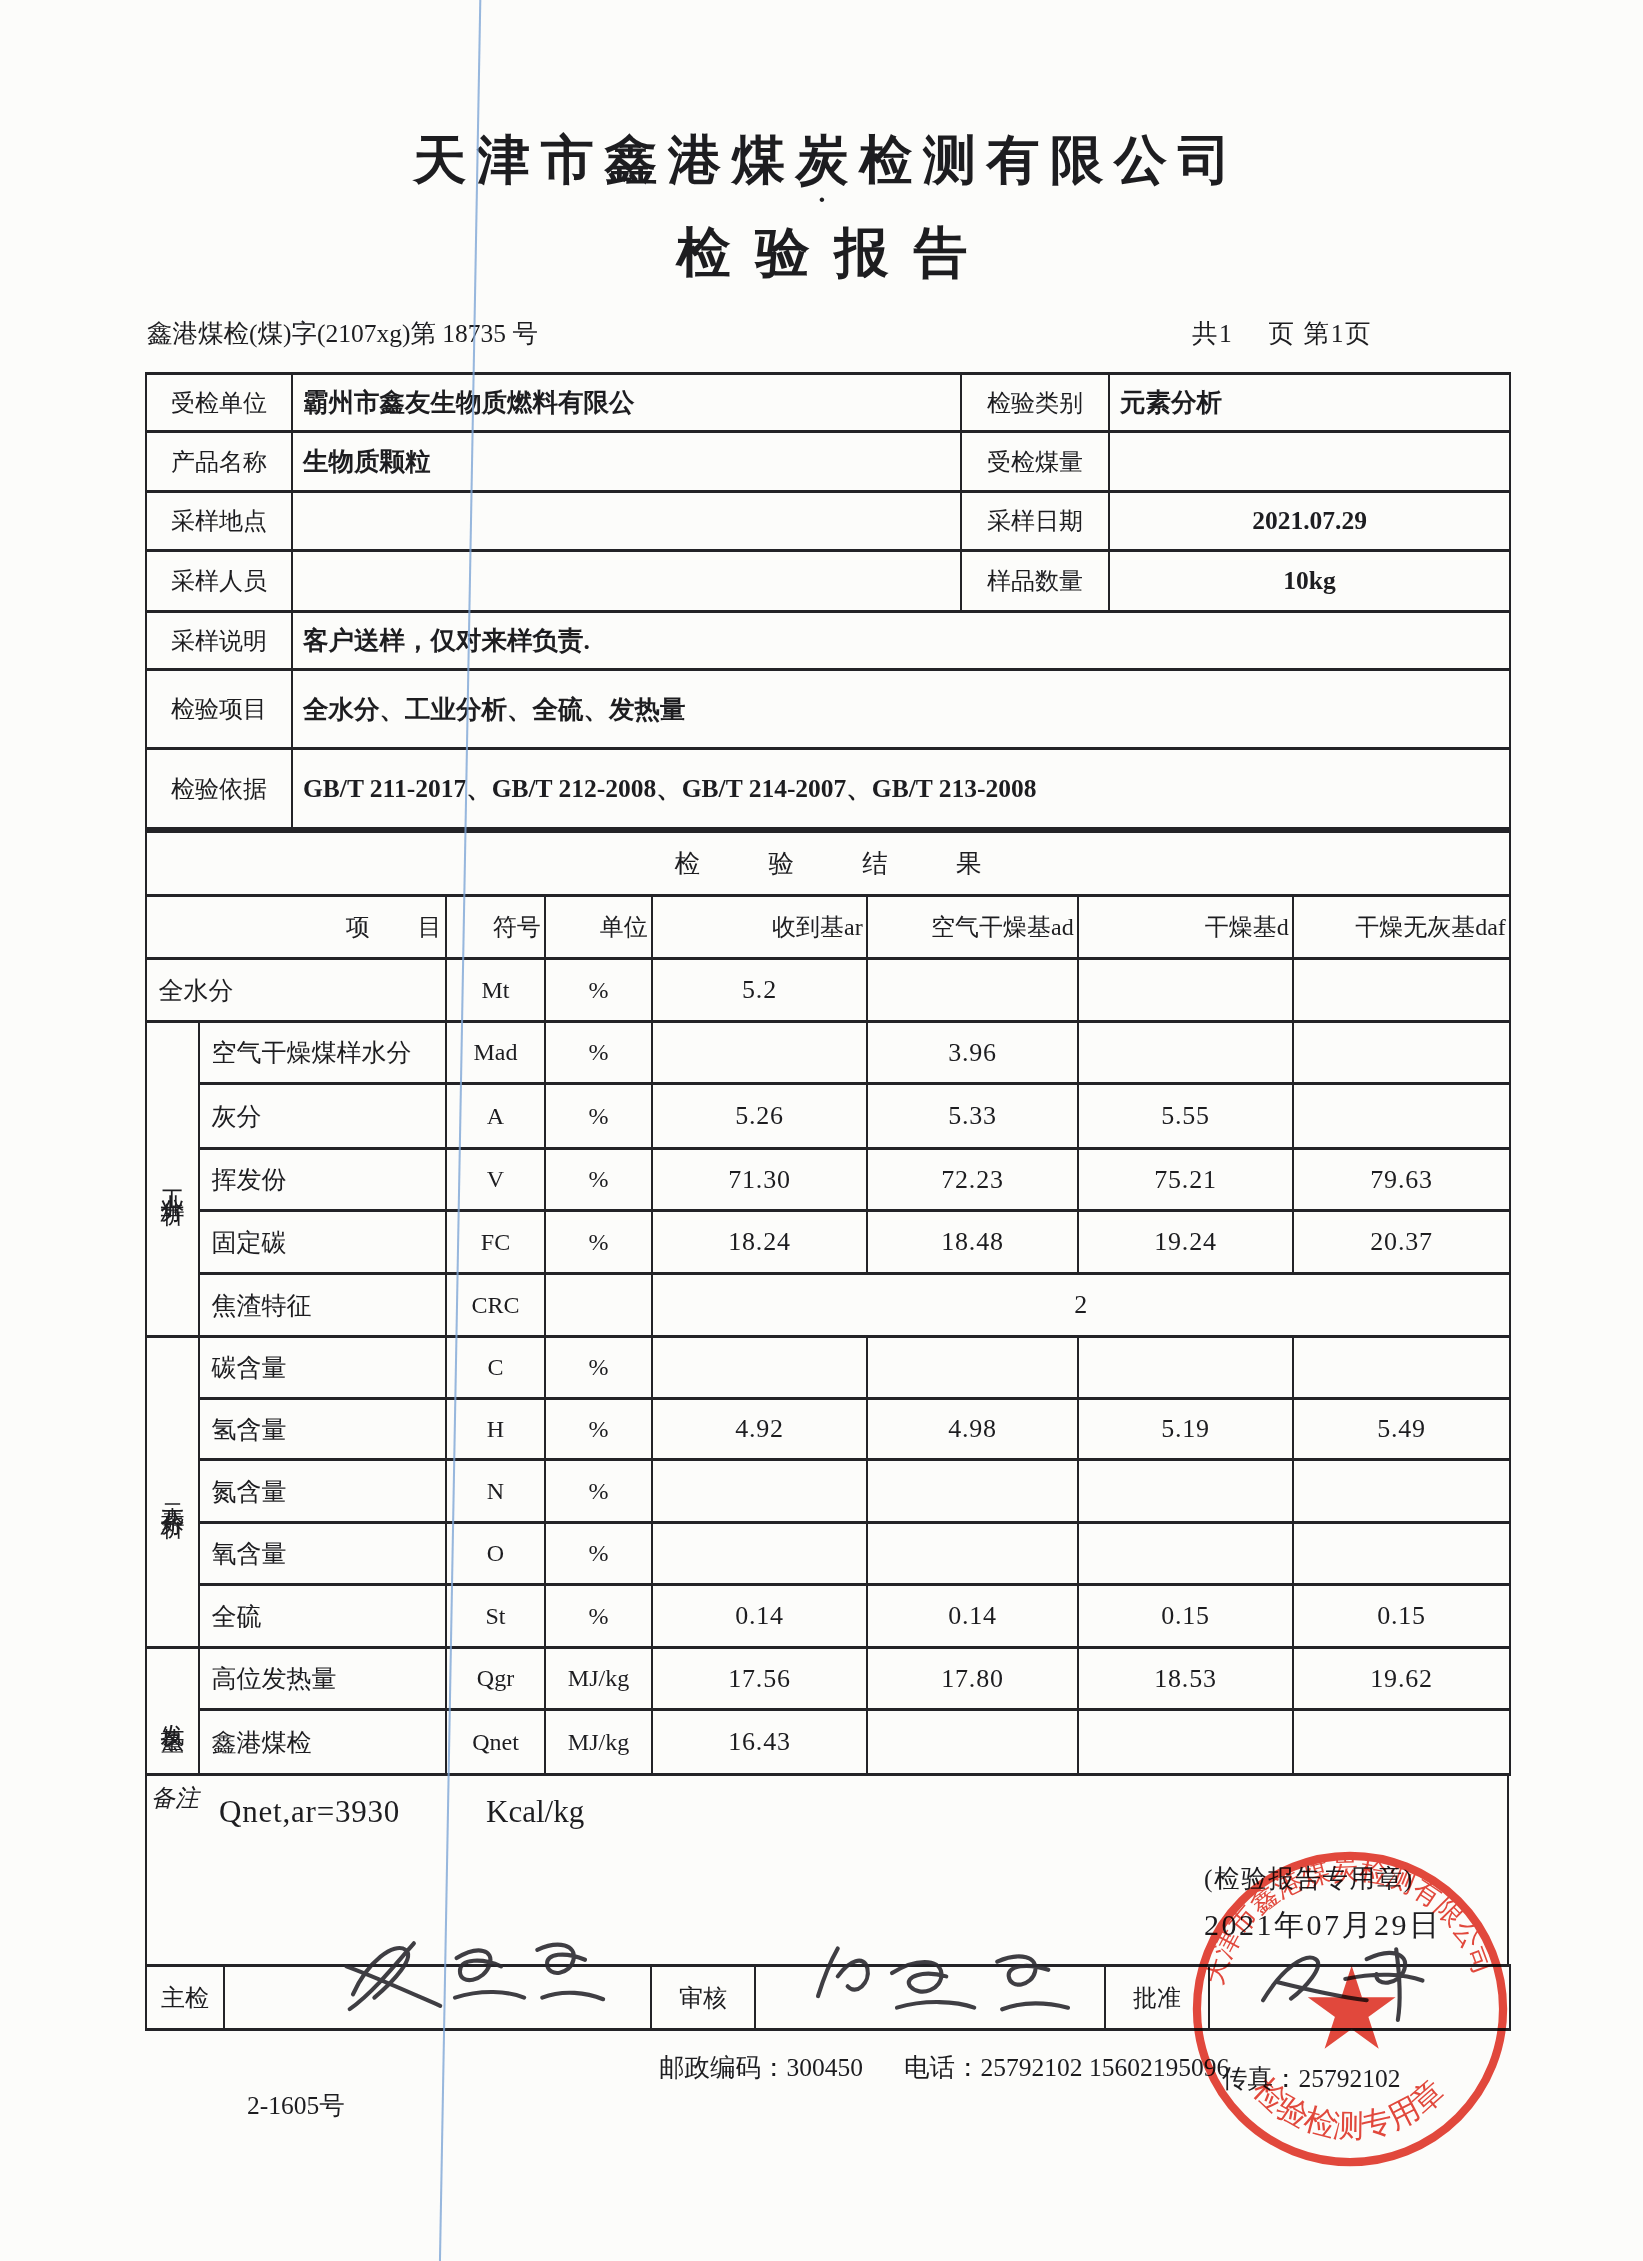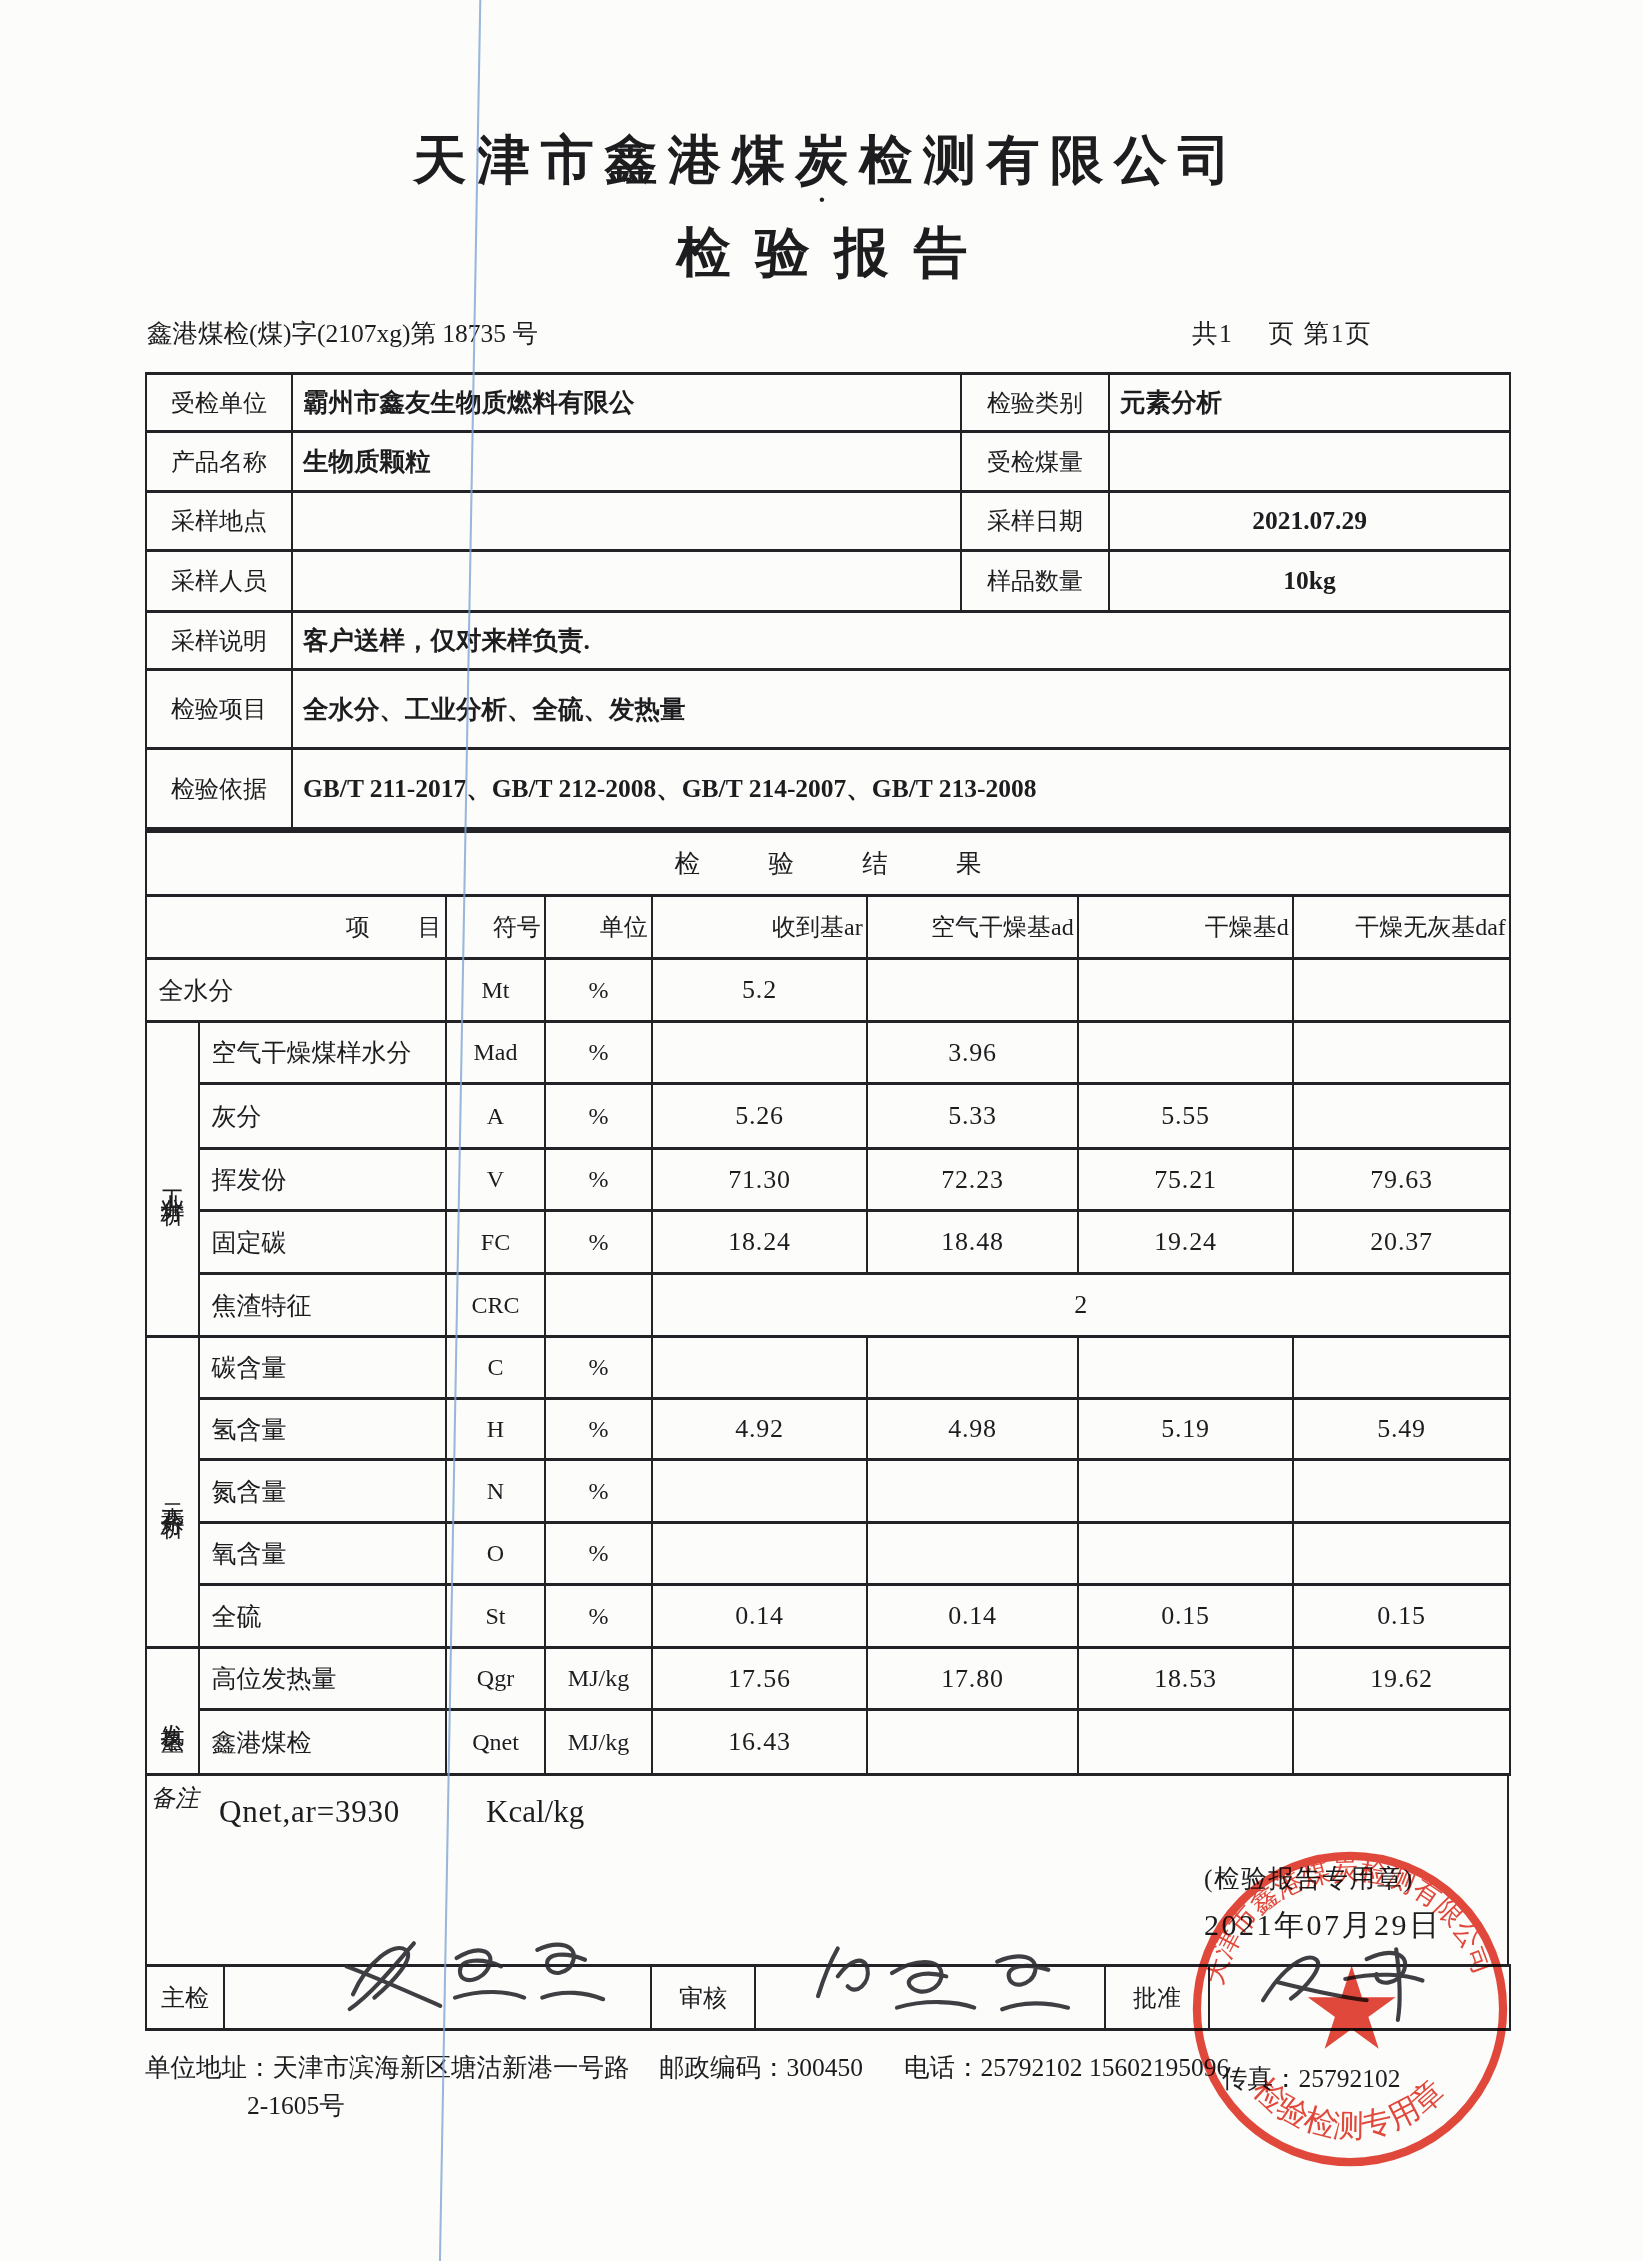--- a/index.html
+++ b/index.html
@@ -286,21 +286,20 @@
         <td class="lab">批准</td>
         <td></td>
       </tr>
     </tbody>
       </table>
   </div>
 
   <div class="abs seal-note">(检验报告专用章)</div>
   <div class="abs seal-date">2021年07月29日</div>
 
-  <div class="abs f-line f-addr">单位地址：天津市滨海新区塘沽新港一号路</div>
   <div class="abs f-line f-postal">邮政编码：300450</div>
   <div class="abs f-line f-phone">电话：25792102 15602195096</div>
   <div class="abs f-line f-fax">传真：25792102</div>
   <div class="abs f-line f-addr2">2-1605号</div>
 
   <svg class="abs signature" style="left:325px;top:1925px;" width="288" height="95" viewBox="0 0 350 115">
     <path d="M34 84 C52 44 84 20 98 30 C110 39 84 68 60 88 M26 50 C64 64 108 84 140 98 M108 22 C84 50 56 84 30 102"></path>
     <path d="M160 40 C186 24 206 30 200 48 C194 68 164 74 164 56 C164 40 192 40 214 50 M158 88 C190 78 222 80 242 88"></path>
     <path d="M258 30 C284 18 306 24 302 42 C298 60 272 64 270 48 C268 34 292 32 316 42 M264 88 C290 78 318 82 338 90"></path>
   </svg>

